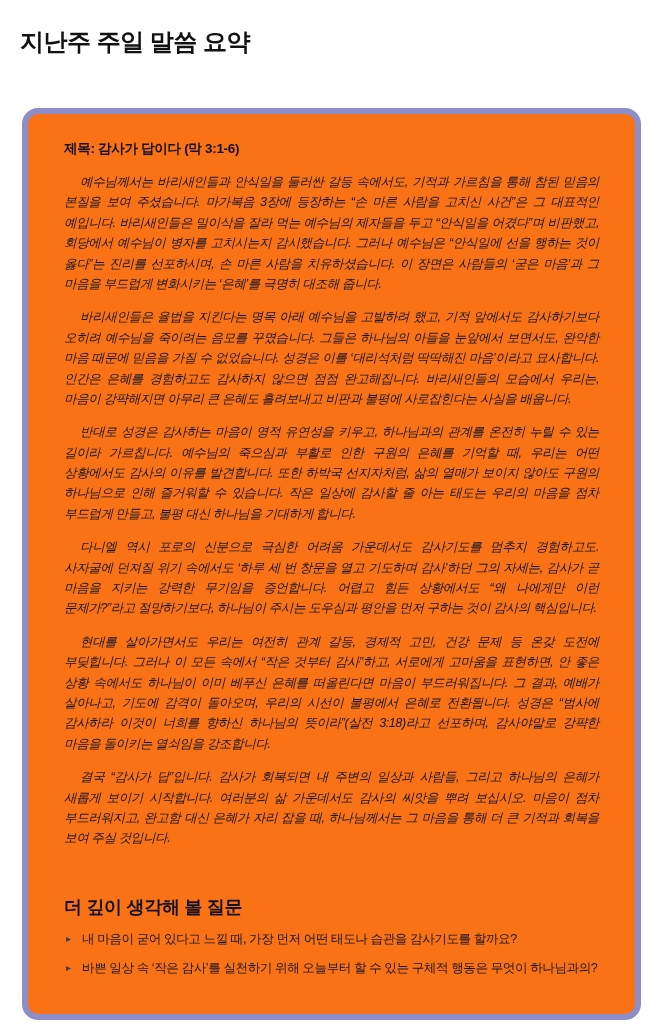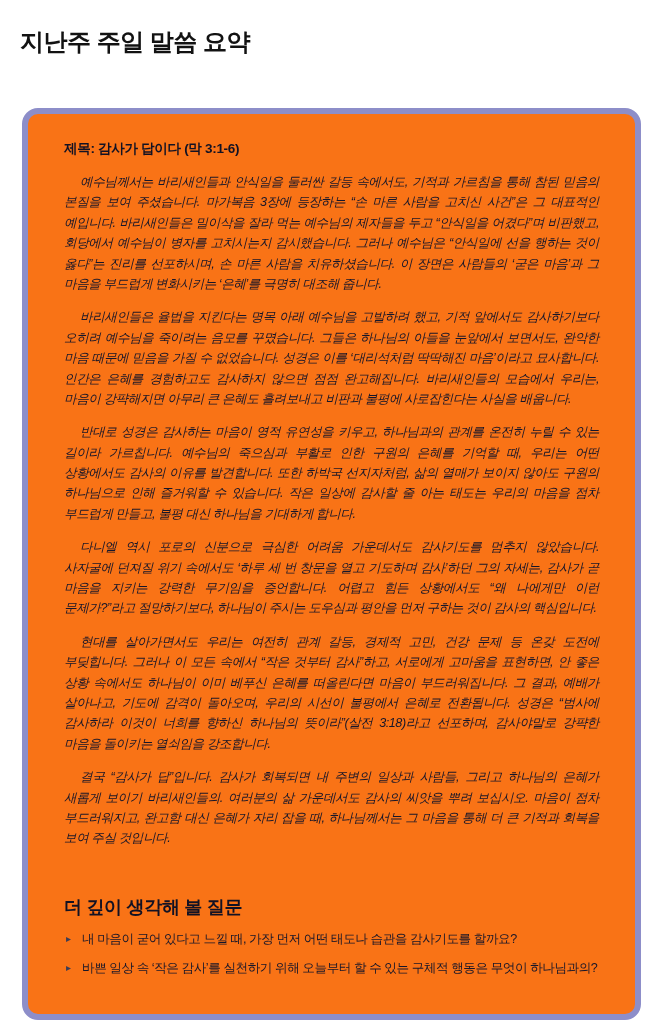--- a/index.html
+++ b/index.html
@@ -101,23 +101,23 @@
   <h1 class="doc-title">지난주 주일 말씀 요약</h1>
 
   <div class="card">
     <div class="card-inner">
 
       <div class="subject">제목: 감사가 답이다 (막 3:1-6)</div>
 
       <p class="body-par">예수님께서는 바리새인들과 안식일을 둘러싼 갈등 속에서도, 기적과 가르침을 통해 참된 믿음의 본질을 보여 주셨습니다. 마가복음 3장에 등장하는 “손 마른 사람을 고치신 사건”은 그 대표적인 예입니다. 바리새인들은 밀이삭을 잘라 먹는 예수님의 제자들을 두고 “안식일을 어겼다”며 비판했고, 회당에서 예수님이 병자를 고치시는지 감시했습니다. 그러나 예수님은 “안식일에 선을 행하는 것이 옳다”는 진리를 선포하시며, 손 마른 사람을 치유하셨습니다. 이 장면은 사람들의 ‘굳은 마음’과 그 마음을 부드럽게 변화시키는 ‘은혜’를 극명히 대조해 줍니다.</p>
       <p class="body-par">바리새인들은 율법을 지킨다는 명목 아래 예수님을 고발하려 했고, 기적 앞에서도 감사하기보다 오히려 예수님을 죽이려는 음모를 꾸몄습니다. 그들은 하나님의 아들을 눈앞에서 보면서도, 완악한 마음 때문에 믿음을 가질 수 없었습니다. 성경은 이를 ‘대리석처럼 딱딱해진 마음’이라고 묘사합니다. 인간은 은혜를 경험하고도 감사하지 않으면 점점 완고해집니다. 바리새인들의 모습에서 우리는, 마음이 강퍅해지면 아무리 큰 은혜도 흘려보내고 비판과 불평에 사로잡힌다는 사실을 배웁니다.</p>
       <p class="body-par">반대로 성경은 감사하는 마음이 영적 유연성을 키우고, 하나님과의 관계를 온전히 누릴 수 있는 길이라 가르칩니다. 예수님의 죽으심과 부활로 인한 구원의 은혜를 기억할 때, 우리는 어떤 상황에서도 감사의 이유를 발견합니다. 또한 하박국 선지자처럼, 삶의 열매가 보이지 않아도 구원의 하나님으로 인해 즐거워할 수 있습니다. 작은 일상에 감사할 줄 아는 태도는 우리의 마음을 점차 부드럽게 만들고, 불평 대신 하나님을 기대하게 합니다.</p>
-      <p class="body-par">다니엘 역시 포로의 신분으로 극심한 어려움 가운데서도 감사기도를 멈추지 않았습니다. 사자굴에 던져질 위기 속에서도 ‘하루 세 번 창문을 열고 기도하며 감사’하던 그의 자세는, 감사가 곧 마음을 지키는 강력한 무기임을 증언합니다. 어렵고 힘든 상황에서도 “왜 나에게만 이런 문제가?”라고 절망하기보다, 하나님이 주시는 도우심과 평안을 먼저 구하는 것이 감사의 핵심입니다.</p>
+      <p class="body-par">다니엘 역시 포로의 신분으로 극심한 어려움 가운데서도 감사기도를 멈추지 경험하고도. 사자굴에 던져질 위기 속에서도 ‘하루 세 번 창문을 열고 기도하며 감사’하던 그의 자세는, 감사가 곧 마음을 지키는 강력한 무기임을 증언합니다. 어렵고 힘든 상황에서도 “왜 나에게만 이런 문제가?”라고 절망하기보다, 하나님이 주시는 도우심과 평안을 먼저 구하는 것이 감사의 핵심입니다.</p>
       <p class="body-par">현대를 살아가면서도 우리는 여전히 관계 갈등, 경제적 고민, 건강 문제 등 온갖 도전에 부딪힙니다. 그러나 이 모든 속에서 “작은 것부터 감사”하고, 서로에게 고마움을 표현하면, 안 좋은 상황 속에서도 하나님이 이미 베푸신 은혜를 떠올린다면 마음이 부드러워집니다. 그 결과, 예배가 살아나고, 기도에 감격이 돌아오며, 우리의 시선이 불평에서 은혜로 전환됩니다. 성경은 “범사에 감사하라 이것이 너희를 향하신 하나님의 뜻이라”(살전 3:18)라고 선포하며, 감사야말로 강퍅한 마음을 돌이키는 열쇠임을 강조합니다.</p>
-      <p class="body-par">결국 “감사가 답”입니다. 감사가 회복되면 내 주변의 일상과 사람들, 그리고 하나님의 은혜가 새롭게 보이기 바리새인들의. 여러분의 삶 가운데서도 감사의 씨앗을 뿌려 보십시오. 마음이 점차 부드러워지고, 완고함 대신 은혜가 자리 잡을 때, 하나님께서는 그 마음을 통해 더 큰 기적과 회복을 보여 주실 것입니다.</p>
+      <p class="body-par">결국 “감사가 답”입니다. 감사가 회복되면 내 주변의 일상과 사람들, 그리고 하나님의 은혜가 새롭게 보이기 시작합니다. 여러분의 삶 가운데서도 감사의 씨앗을 뿌려 보십시오. 마음이 점차 부드러워지고, 완고함 대신 은혜가 자리 잡을 때, 하나님께서는 그 마음을 통해 더 큰 기적과 회복을 보여 주실 것입니다.</p>
 
       <div class="questions-title">더 깊이 생각해 볼 질문</div>
 
       <ul class="questions">
         <li>
           <span class="bullet">▸</span>
           <span>내 마음이 굳어 있다고 느낄 때, 가장 먼저 어떤 태도나 습관을 감사기도를 할까요?</span>
         </li>
         <li>
           <span class="bullet">▸</span>

